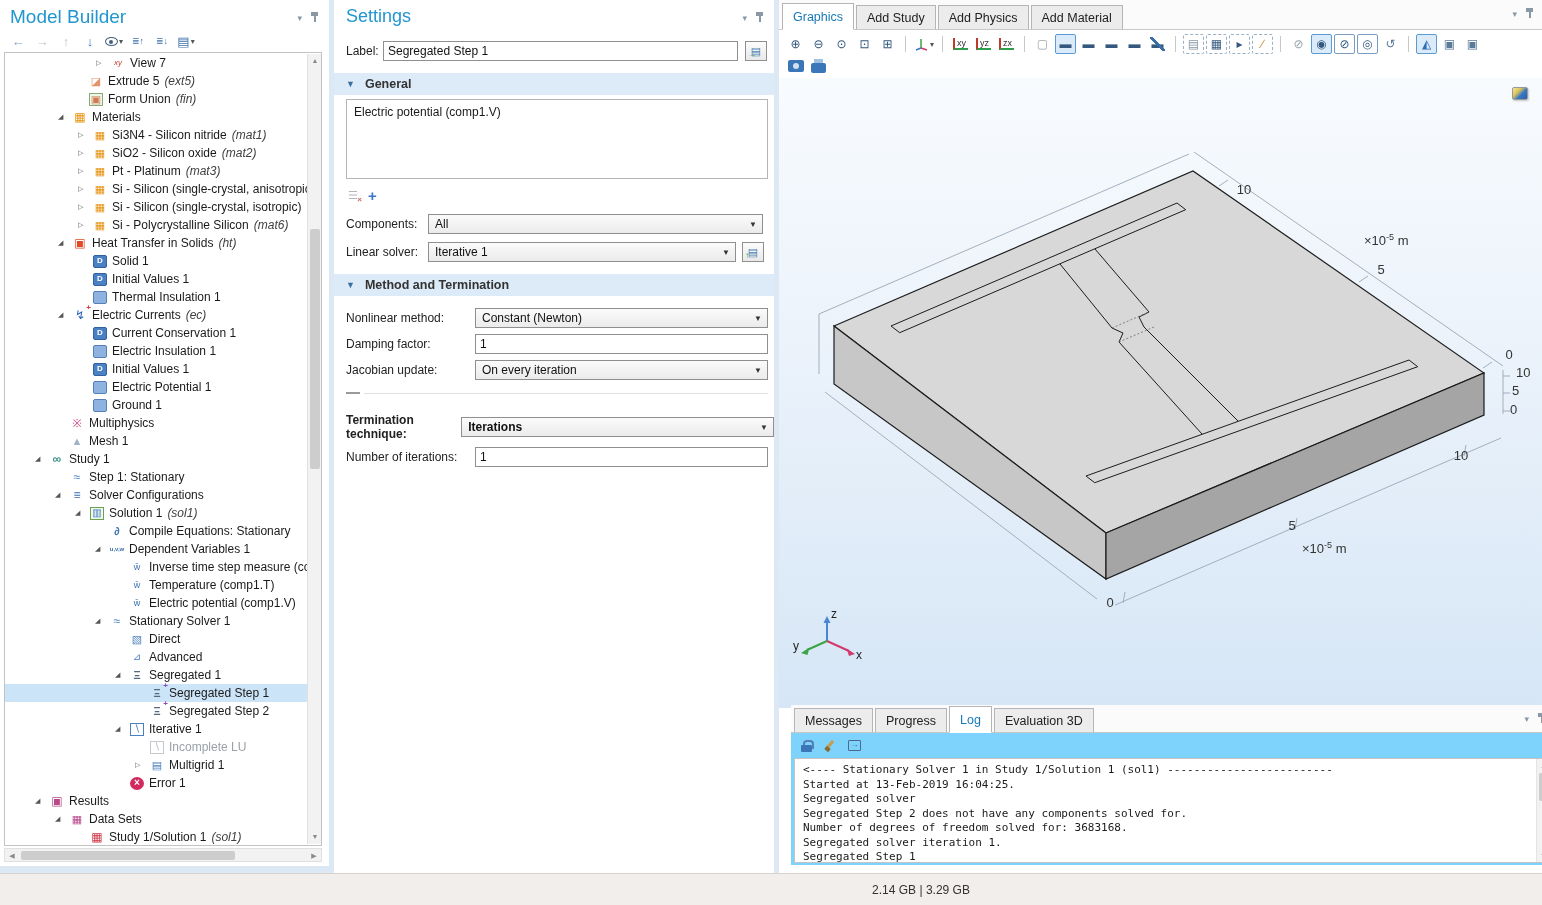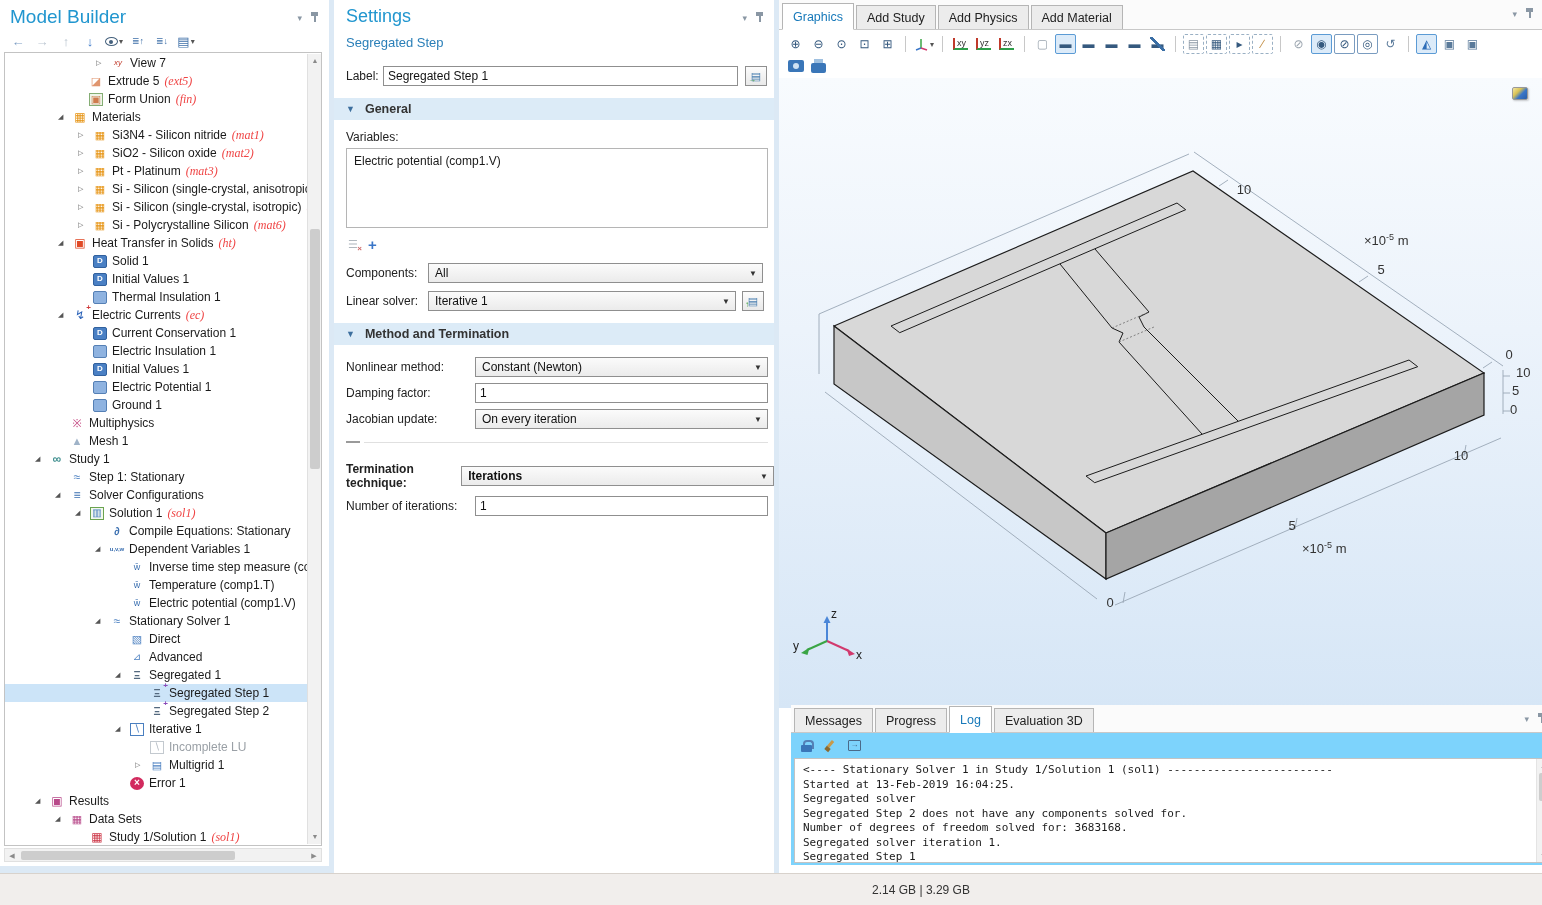--- a/index.html
+++ b/index.html
@@ -30,21 +30,21 @@
   #tree-box { position:absolute; left:4px; top:52px; width:318px; height:794px; border:1px solid #c3c3c3; background:#fff; }
   #tree { position:absolute; left:0; top:1px; width:303px; height:790px; overflow:hidden; }
   .trow { display:flex; align-items:center; height:18px; white-space:nowrap; }
   .trow.sel { background:#cce4f8; }
   .tind { display:inline-block; height:1px; flex:none; }
   .texp { width:15px; flex:none; font-size:7px; color:#555; text-align:left; }
   .ticon { width:14px; height:13px; flex:none; margin-right:5px; display:inline-flex; align-items:center; justify-content:center; position:relative; line-height:1; }
   .tbadge { position:absolute; right:-4px; top:-5px; font-size:8px; font-weight:bold; }
   .tlabel { font-size:12px; color:#1a1a1a; }
   .trow.dis .tlabel { color:#9aa0a6; }
-  .tsuffix { font-style:italic; margin-left:5px; color:#ef4444;font-family:Liberation Serif, serif; }
+  .tsuffix { font-style:italic; margin-left:5px; color:#404040; }
   .vscroll { position:absolute; right:0; top:1px; width:14px; height:790px; background:#f2f2f2; border-left:1px solid #e0e0e0; }
   .vscroll .arr { position:absolute; left:0; width:14px; height:14px; color:#8a8a8a; font-size:7px; text-align:center; line-height:14px; }
   .vthumb { position:absolute; left:2px; width:10px; background:#cdcdcd; border-radius:2px; }
   .hscroll { position:absolute; left:4px; top:848px; width:318px; height:14px; background:#f2f2f2; border:1px solid #e0e0e0; }
   .hthumb { position:absolute; top:2px; height:9px; background:#cdcdcd; border-radius:2px; }
   .hscroll .arr { position:absolute; top:0; width:14px; height:13px; color:#8a8a8a; font-size:7px; text-align:center; line-height:13px; }
 
   
   .sub-title { color:#2a7fb8; font-size:13px; padding:8px 0 2px 12px; }
   #settings-actions { display:flex; gap:18px; padding:6px 0 2px 12px; align-items:center; }
@@ -453,37 +453,33 @@
 </aside>
 
 <section class="panel" id="settings-panel">
   <div class="hdr-row" style="padding-left:12px;">
     <div class="big-title" style="font-size:18px">Settings</div>
     <div class="hdr-icons">
       <span class="caret">▾</span>
       <span class="pin-icon"></span>
     </div>
   </div>
-  <div class="sub-title">Segregated Step</div>
 
 
   <div class="frow" style="margin-top:14px;">
     <span class="fcap" style="width:37px">Label:</span>
     <input class="tinput" style="width: 355px;" value="Segregated Step 1">
     <span class="iconbtn" style="margin-left:7px">▤<span class="ov">→</span></span>
   </div>
 
   <div class="sec-strip">
     <span class="tri">▼</span>
     <span>General</span>
   </div>
 
-  <div class="frow" style="margin-top:10px;">
-    <span class="fcap">Variables:</span>
-  </div>
   <div id="variables-box">
     <div>Electric potential (comp1.V)</div>
   </div>
   <div id="var-tools">
     <span class="dellist-icon">☰</span>
     <span class="plus-icon">+</span>
   </div>
 
   <div class="frow" style="margin-top:10px;">
     <span class="fcap" style="width:82px">Components:</span>

